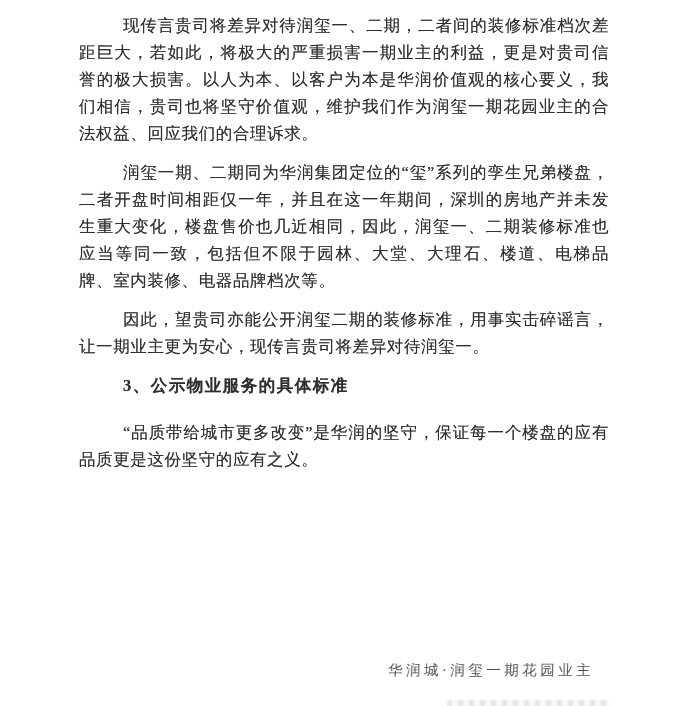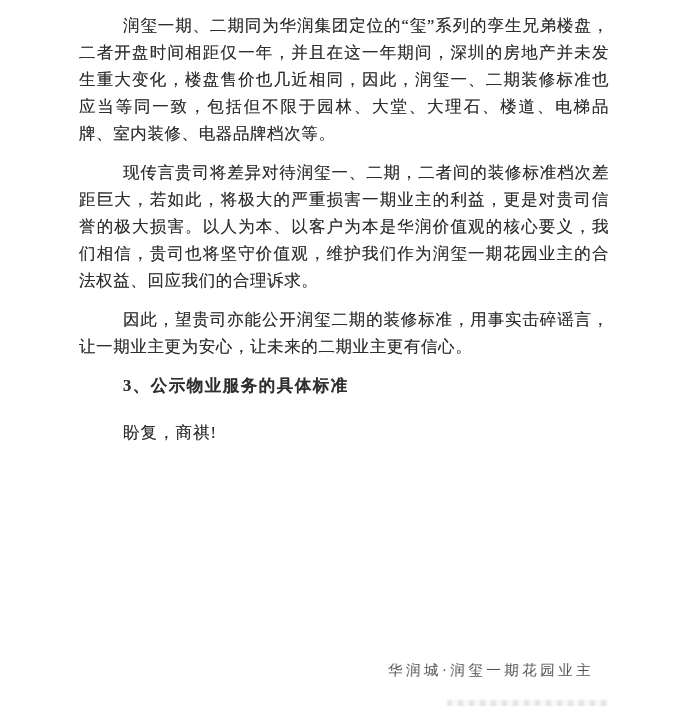--- a/index.html
+++ b/index.html
@@ -66,21 +66,21 @@
     );
     filter: blur(1.1px);
     opacity: 0.55;
   }
 </style>
 </head>
 <body>
 
 <div class="page">
   <div class="content">
+    <p class="para">现传言贵司将差异对待润玺一、二期，二者间的装修标准档次差距巨大，若如此，将极大的严重损害一期业主的利益，更是对贵司信誉的极大损害。以人为本、以客户为本是华润价值观的核心要义，我们相信，贵司也将坚守价值观，维护我们作为润玺一期花园业主的合法权益、回应我们的合理诉求。</p>
     <p class="para">润玺一期、二期同为华润集团定位的“玺”系列的孪生兄弟楼盘，二者开盘时间相距仅一年，并且在这一年期间，深圳的房地产并未发生重大变化，楼盘售价也几近相同，因此，润玺一、二期装修标准也应当等同一致，包括但不限于园林、大堂、大理石、楼道、电梯品牌、室内装修、电器品牌档次等。</p>
-    <p class="para">现传言贵司将差异对待润玺一、二期，二者间的装修标准档次差距巨大，若如此，将极大的严重损害一期业主的利益，更是对贵司信誉的极大损害。以人为本、以客户为本是华润价值观的核心要义，我们相信，贵司也将坚守价值观，维护我们作为润玺一期花园业主的合法权益、回应我们的合理诉求。</p>
-    <p class="para">因此，望贵司亦能公开润玺二期的装修标准，用事实击碎谣言，让一期业主更为安心，让未来的二期业主更有信心。</p>
+    <p class="para">因此，望贵司亦能公开润玺二期的装修标准，用事实击碎谣言，让一期业主更为安心，现传言贵司将差异对待润玺一。</p>
     <p class="para heading">3、公示物业服务的具体标准</p>
-    <p class="para closing">盼复，商祺!</p>
+    <p class="para">“品质带给城市更多改变”是华润的坚守，保证每一个楼盘的应有品质更是这份坚守的应有之义。</p>
   </div>
   <div class="signature">华润城·润玺一期花园业主</div>
   <div class="cutoff-smudge"></div>
 </div>
 
 </body></html>

